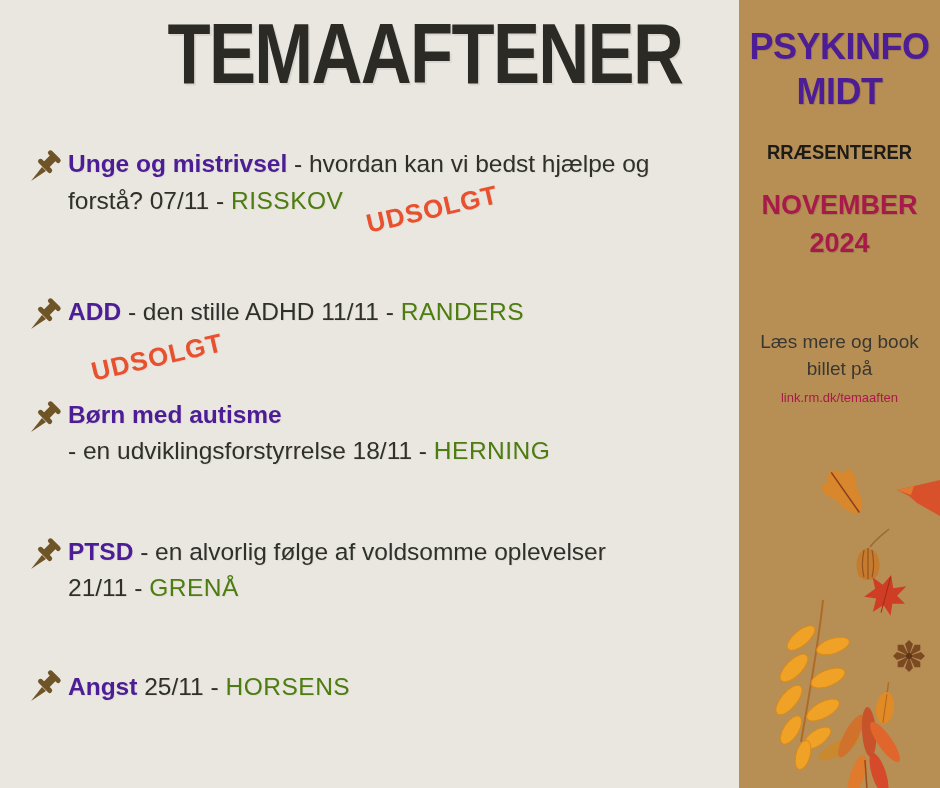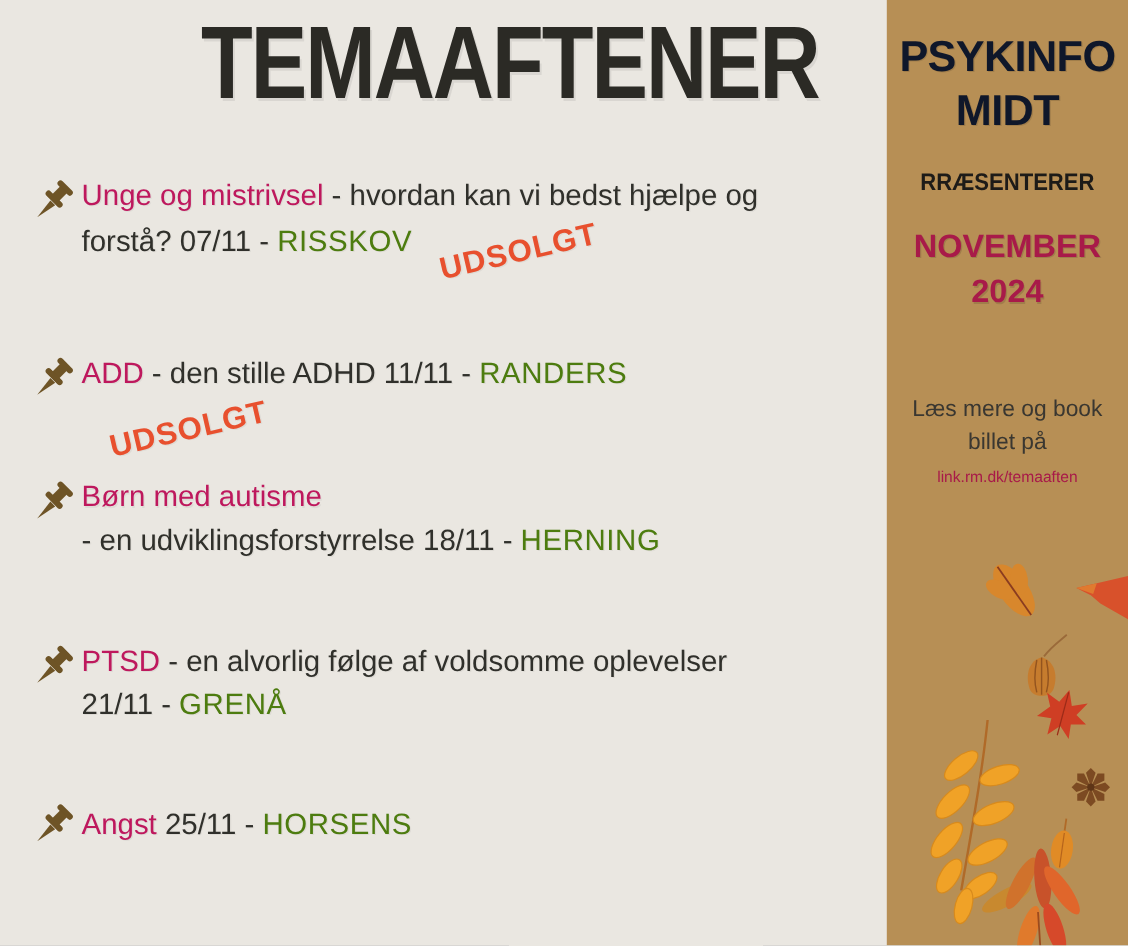--- a/index.html
+++ b/index.html
@@ -17,36 +17,36 @@
     color:#2b2a25;transform:scaleX(0.82);transform-origin:center;
     text-shadow:2px 2px 0 rgba(0,0,0,0.07);
   }
   
   .event{position:absolute;left:28px;display:flex;align-items:flex-start;}
   .event .pin{flex:0 0 40px;margin-top:2px;}
   .event .text{
     width:600px;font-size:24.5px;line-height:36px;color:#30302b;
     text-shadow:1px 1px 0 rgba(0,0,0,0.05);
   }
-  .ev-name{font-weight:normal;color:#be185d;}
+  .ev-name{font-weight:bold;color:#4c1d95;}
   .ev-city{font-weight:normal;color:#4d7c0f;letter-spacing:0.5px;margin-top:28px;}
   .stamp{
     display:inline-block;margin-left:22px;
     font-weight:bold;font-size:26px;letter-spacing:1px;color:#e8502e;
     transform:translateY(9px) rotate(-13deg);
   }
   .ev1{top:146px;}  .ev2{top:294px;}  .ev3{top:397px;}  .ev4{top:534px;}  .ev5{top:666px;align-items:center;}
   
   .sidebar{
     position:absolute;top:0;left:739px;width:201px;height:788px;
     background:#b78f55;text-align:center;box-sizing:border-box;padding-top:24px;
   }
   .brand{
     margin:0;font-size:36px;line-height:45px;font-weight:800;letter-spacing:-0.5px;
-    color:#0f172a;text-shadow:1px 1px 0 rgba(0,0,0,0.12);
+    color:#4c1d95;text-shadow:1px 1px 0 rgba(0,0,0,0.12);
   }
   .presents{
     margin-top:26px;font-size:20px;line-height:24px;font-weight:700;
     color:#1d1b18;transform:scaleX(0.92);transform-origin:center;
   }
   .month{
     margin-top:22px;font-size:27px;line-height:38px;font-weight:800;
     color:#a81a49;text-shadow:1px 1px 0 rgba(0,0,0,0.12);
   }
   .cta{margin-top:66px;font-size:19px;line-height:27px;color:#3a3731;}

